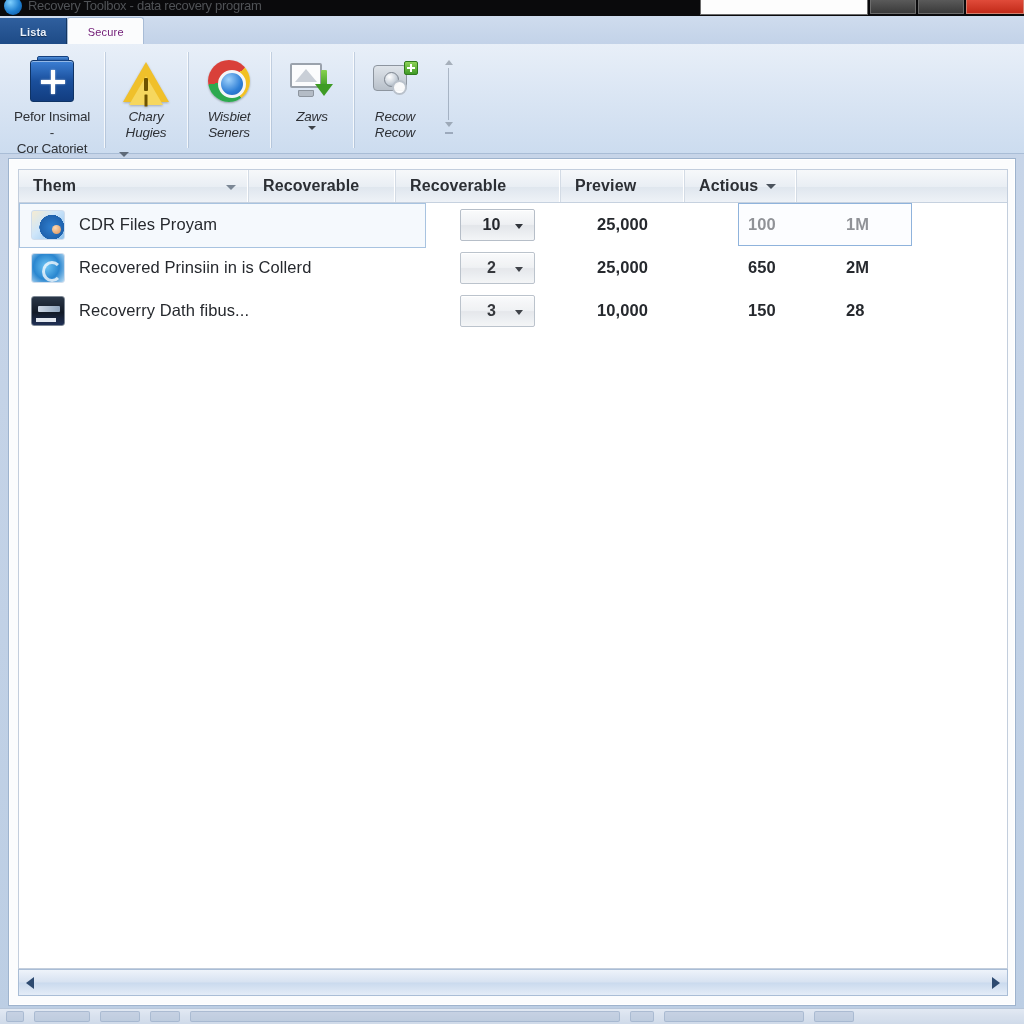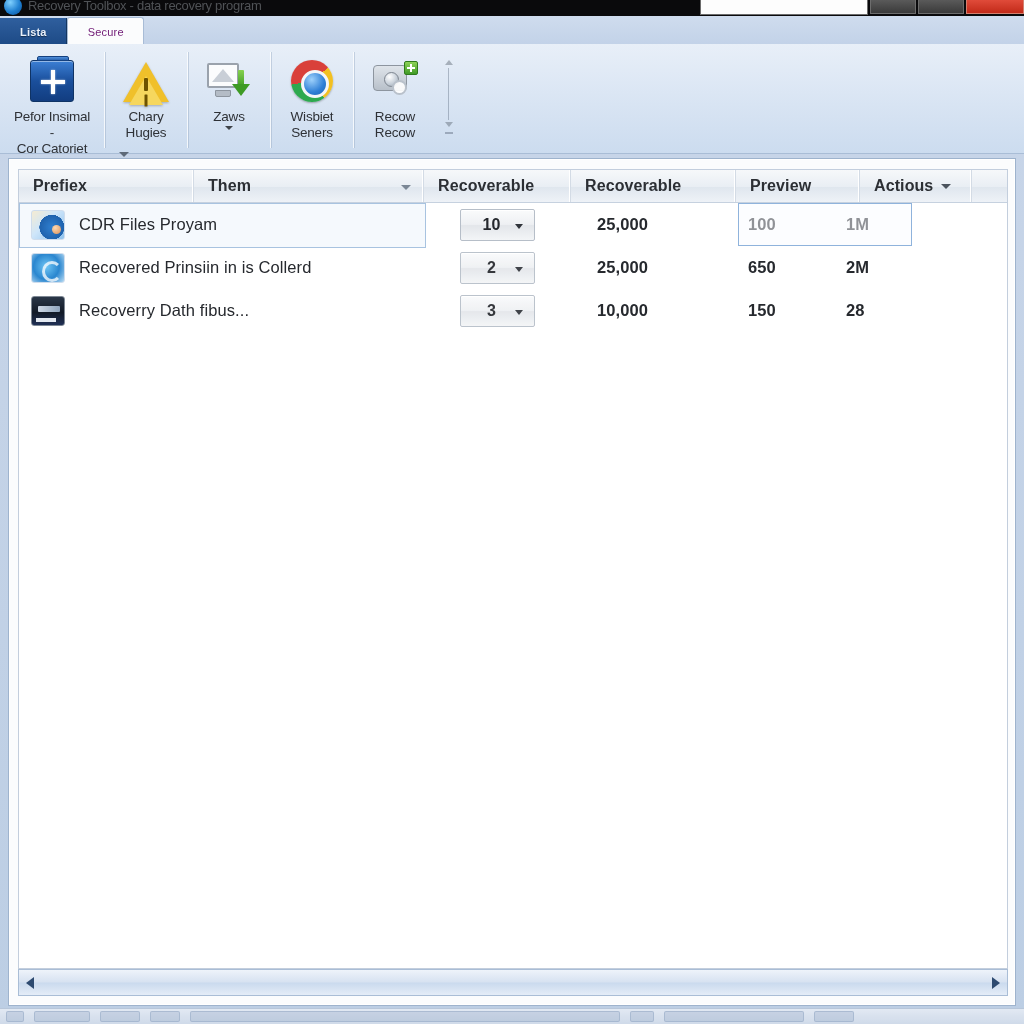--- a/index.html
+++ b/index.html
@@ -101,21 +101,21 @@
     border-right: 1px solid rgba(255,255,255,.75);
     box-shadow: 1px 0 0 rgba(150,170,195,.45);
   }
   .rgroup.nodiv { border-right: none; box-shadow: none; }
   .rbtn {
     width: 96px;
     display: flex; flex-direction: column; align-items: center;
     padding-top: 6px;
     cursor: default;
   }
-  .rbtn.narrow { width: 74px; }
+  .rbtn.narrow { width: 74px; font-style: italic; }
   .ricon { width: 46px; height: 46px; position: relative; }
   .rlabel {
     margin-top: 5px;
     font-size: 13.5px; line-height: 16px;
     text-align: center; color: #2e3136;
     filter: blur(.4px);
     letter-spacing: -.2px;
   }
   .rlabel .ln { display: block; }
   .rcaret {
@@ -504,42 +504,42 @@
         <div class="rlabel">
           <span class="ln">Chary</span>
           <span class="ln">Hugies</span>
         </div>
       </div>
     </div>
 
     <div class="rgroup">
       <div class="rbtn narrow">
         <div class="ricon">
+          <div class="ic-chrome"></div>
+        </div>
+        <div class="rlabel">
+          <span class="ln">Wisbiet</span>
+          <span class="ln">Seners</span>
+        </div>
+      </div>
+    </div>
+
+    <div class="rgroup">
+      <div class="rbtn narrow">
+        <div class="ricon">
           <div class="ic-monitor">
             <span class="scr"></span>
               <span class="base"></span>
               <span class="arrow"></span>
           </div>
         </div>
         <div class="rlabel">
           <span class="ln">Zaws</span>
         </div>
         <span class="rcaret"></span>
-      </div>
-    </div>
-
-    <div class="rgroup">
-      <div class="rbtn narrow">
-        <div class="ricon">
-          <div class="ic-chrome"></div>
-        </div>
-        <div class="rlabel">
-          <span class="ln">Wisbiet</span>
-          <span class="ln">Seners</span>
-        </div>
       </div>
     </div>
 
     <div class="rgroup nodiv">
       <div class="rbtn narrow">
         <div class="ricon">
           <div class="ic-device">
             <span class="body"></span>
               <span class="lens"></span>
             <span class="mag"></span>
@@ -559,23 +559,20 @@
       </div>
     </div>
   </div>
 
   <div class="ribbon-pin"></div>
 
   <div class="content">
     <div class="grid-outer">
 
       <div class="ghead">
-        <div class="gh c-prefix" style="justify-content:flex-start;padding-left:14px;width:175px">
-          <span>Prefiex</span>
-        </div>
         <div class="gh" style="width:230px">
           <span>Them</span>
           <span class="hcaret"></span>
         </div>
         <div class="gh" style="width:147px">
           <span>Recoverable</span>
         </div>
         <div class="gh" style="width:165px">
           <span>Recoverable</span>
         </div>

